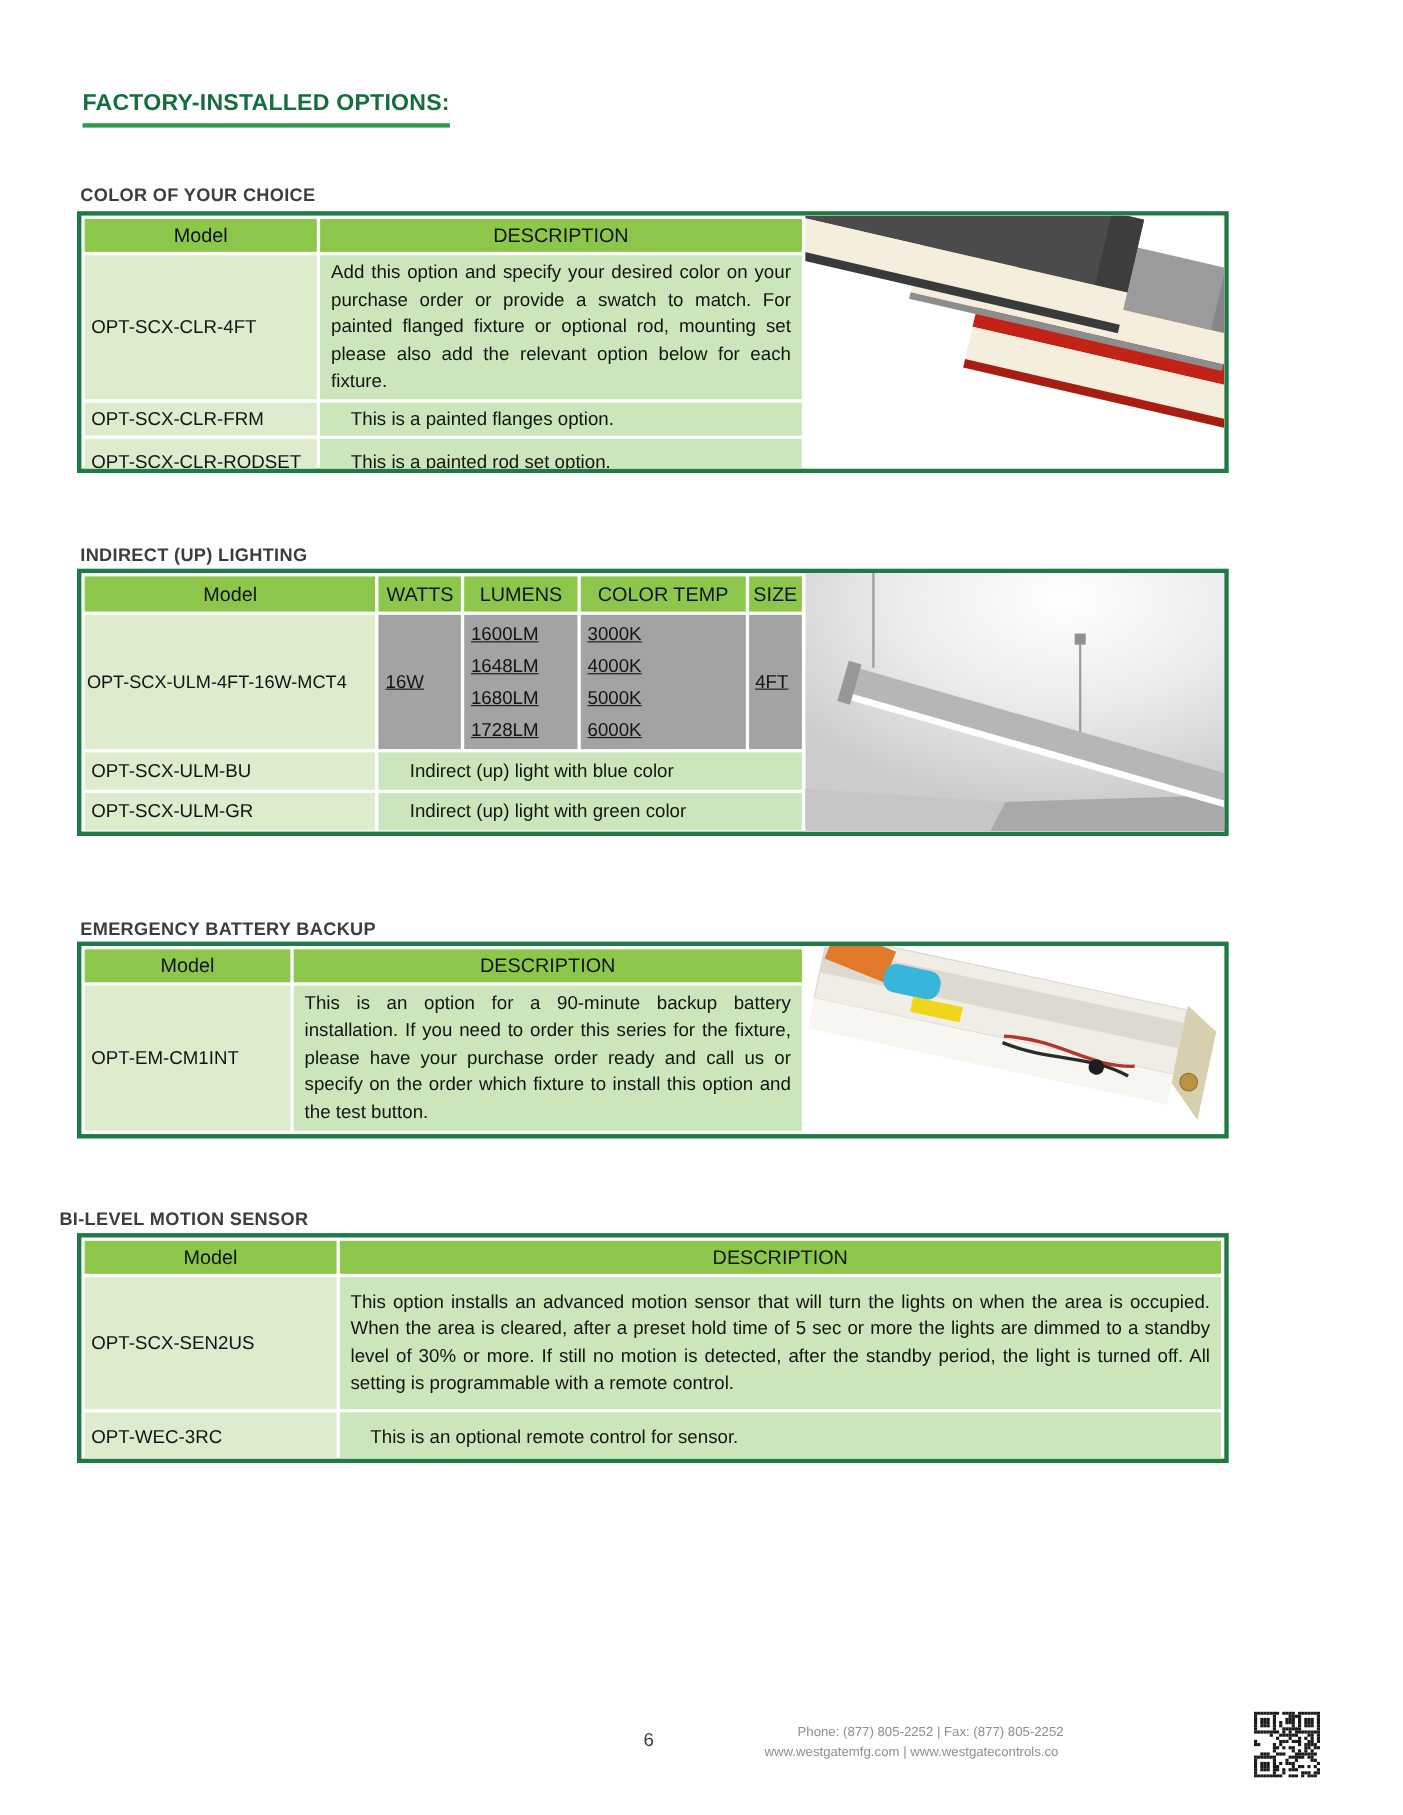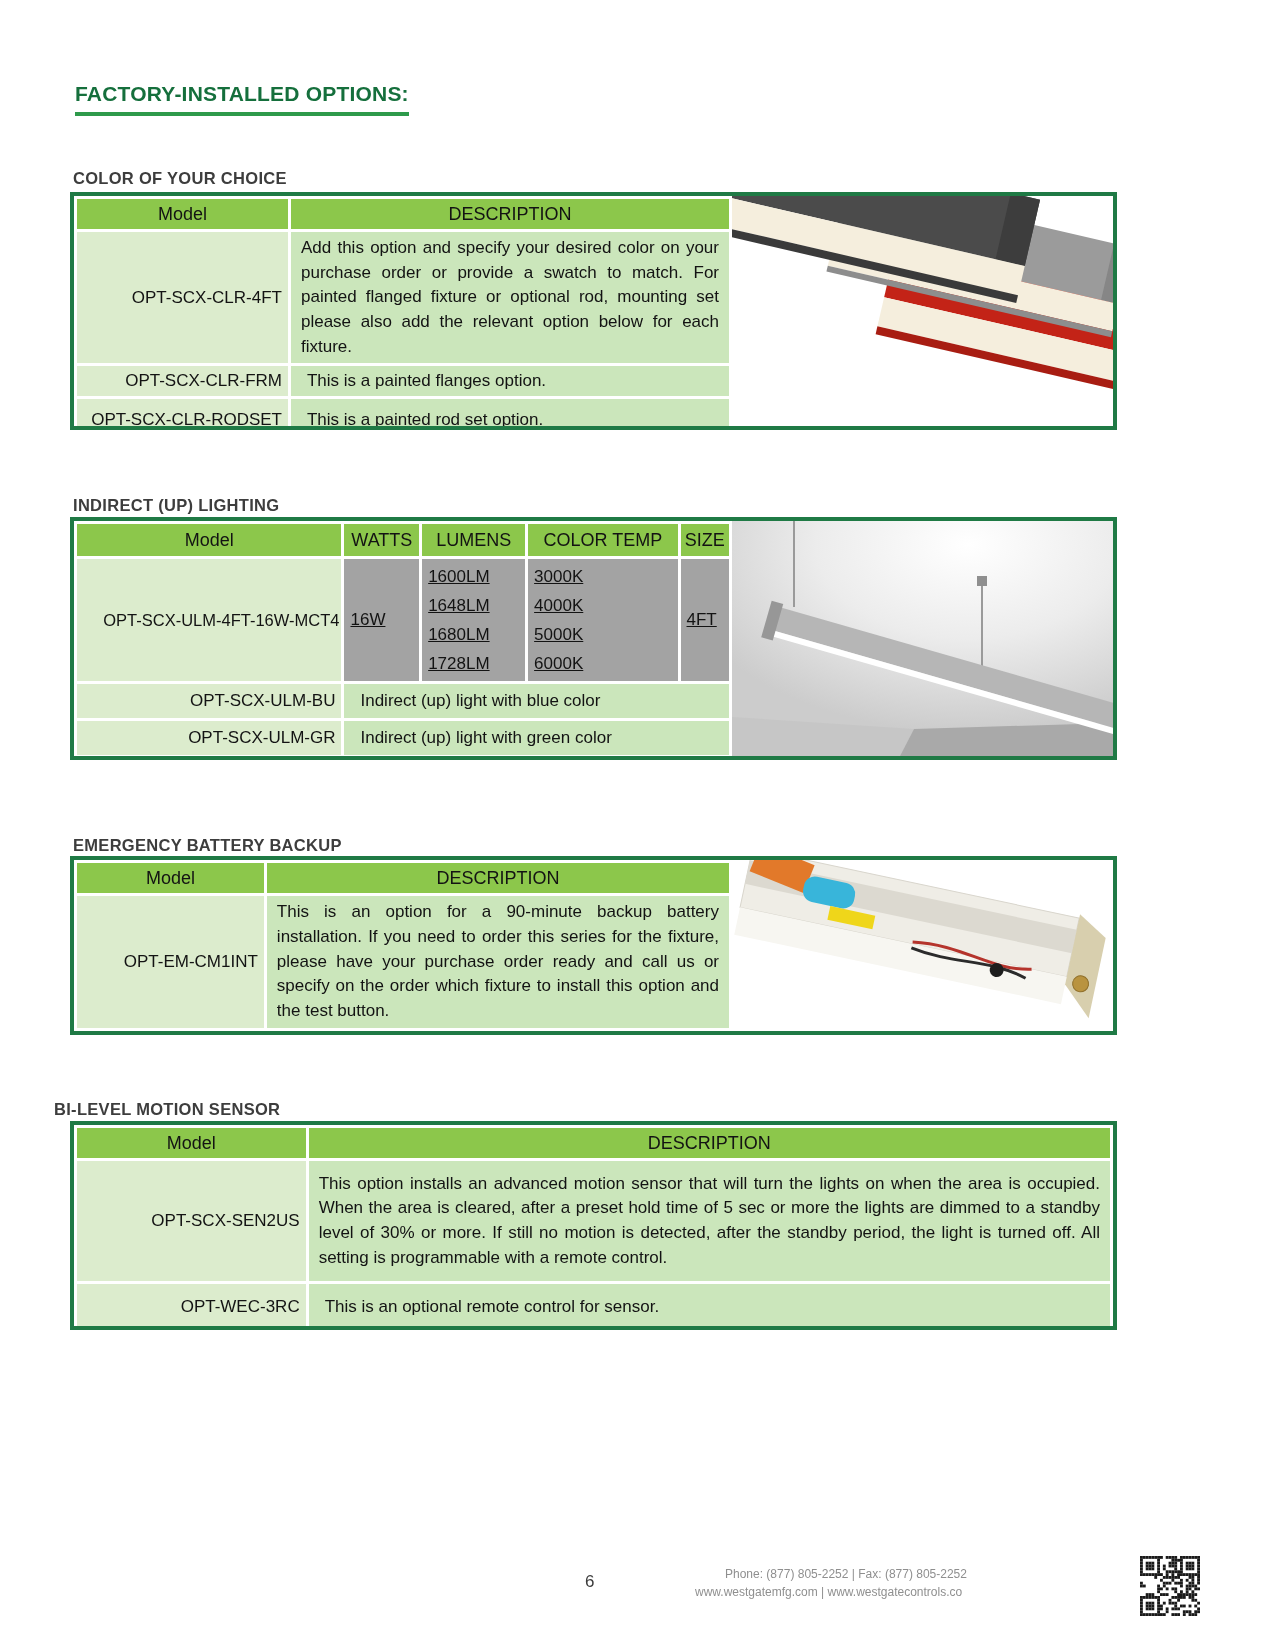--- a/index.html
+++ b/index.html
@@ -22,24 +22,24 @@
   .tbl-wrap {
     position:absolute; border:4px solid #1f7a45; background:#ffffff;
     display:flex; align-items:stretch; overflow:hidden;
   }
   table { border-collapse:separate; border-spacing:3px; table-layout:fixed; }
   th {
     background:#8cc74b; font-weight:normal; font-size:18px; color:#131313;
     text-align:center; vertical-align:middle; padding:2px 4px;
   }
   td { font-size:17px; color:#131313; vertical-align:middle; padding:2px 6px; }
-  td.model { background:#dceccd; text-align:right; }
+  td.model { background:#dceccd; text-align:left; }
   td.mcell { background:#a3a3a3; text-align:left;text-decoration:underline; }
   td.desc  { background:#cbe6bb; text-align:justify; line-height:1.45; padding:4px 10px; }
-  td.desc-line { background:#cbe6bb; text-align:left; padding-left:16px; }
+  td.desc-line { background:#cbe6bb; text-align:left; padding-left:28px; }
   .stack div { line-height:29px; }
 
   .img-area { flex:1 1 auto; background:#fff; overflow:hidden; display:flex; align-items:center; justify-content:flex-start; }
   .img-area svg { display:block; }
 
   
   .logo { position:absolute; left:82px; top:1550px; font-size:48px; font-weight:800; letter-spacing:-1px; line-height:1; }
   .logo .b { color:#2a4b9b; } .logo .r { color:#e8252b; }
   .page-num { position:absolute; left:585px; top:1572px; font-size:17px; color:#3c3c3c; }
   .contact { position:absolute; left:695px; top:1565px; width:470px; color:#8f8f8f; font-size:12px; line-height:1.5; }

